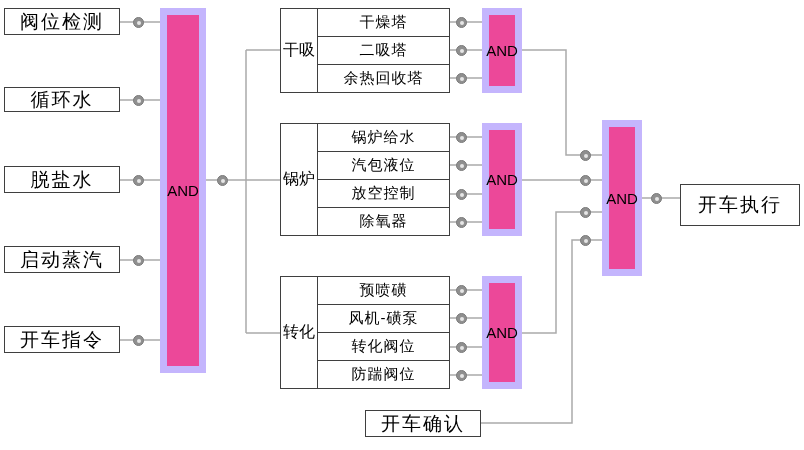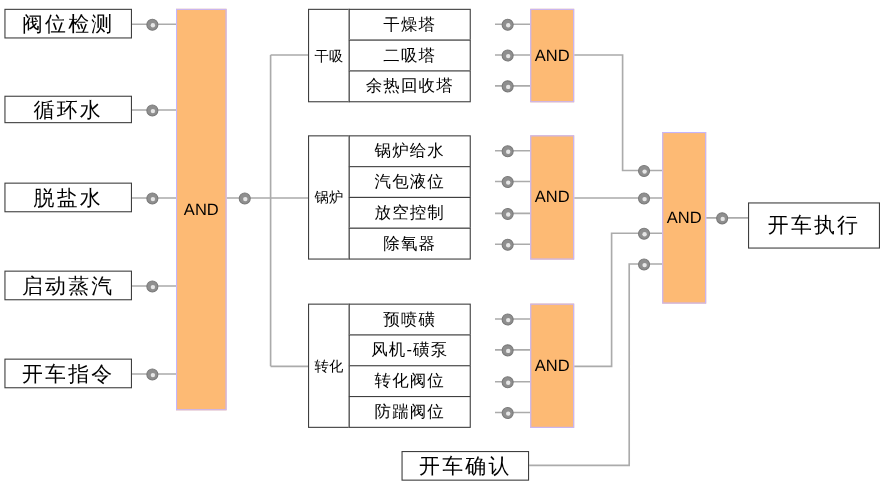--- a/index.html
+++ b/index.html
@@ -6,32 +6,32 @@
   html,body { margin:0; padding:0; background:#ffffff; }
   body { font-family:"Liberation Sans", sans-serif; }
   .canvas { position:relative; width:804px; height:450px; background:#ffffff; overflow:hidden; }
   .wires { position:absolute; left:0; top:0; }
   .box {
     position:absolute; background:#ffffff; border:1px solid #3f3f3f;
     display:flex; align-items:center; justify-content:center;
     font-size:19px; color:#000; letter-spacing:2px; white-space:nowrap;
   }
   .gate {
-    position:absolute; background:#fdba74; border:1px solid #c4b5fd;
+    position:absolute; background:#ec4899; border:7px solid #c4b5fd;
     display:flex; align-items:center; justify-content:center;
     font-size:15px; color:#000;
   }
   .group { position:absolute; display:flex; align-items:stretch; }
   .group-label {
     width:38px; border:1px solid #3f3f3f; background:#fff;
-    display:flex; align-items:center; justify-content:center; font-size:13px; color:#000;
+    display:flex; align-items:center; justify-content:center; font-size:16px; color:#000;
   }
   .group-items { display:flex; flex-direction:column; margin-left:-1px; }
   .gbox {
-    width:111px; height:29px; margin-top:-1px; border:1px solid #3f3f3f; background:#fff;
+    width:133px; height:29px; margin-top:-1px; border:1px solid #3f3f3f; background:#fff;
     display:flex; align-items:center; justify-content:center; font-size:15px; color:#000;
     letter-spacing:1px; white-space:nowrap;
   }
   .gbox:first-child { margin-top:0; }
   .node {
     position:absolute; width:11px; height:11px; border-radius:50%;
     background:#8f8f8f; border:1px solid #7a7a7a;
   }
   .node::after {
     content:""; position:absolute; left:2.5px; top:2.5px;

